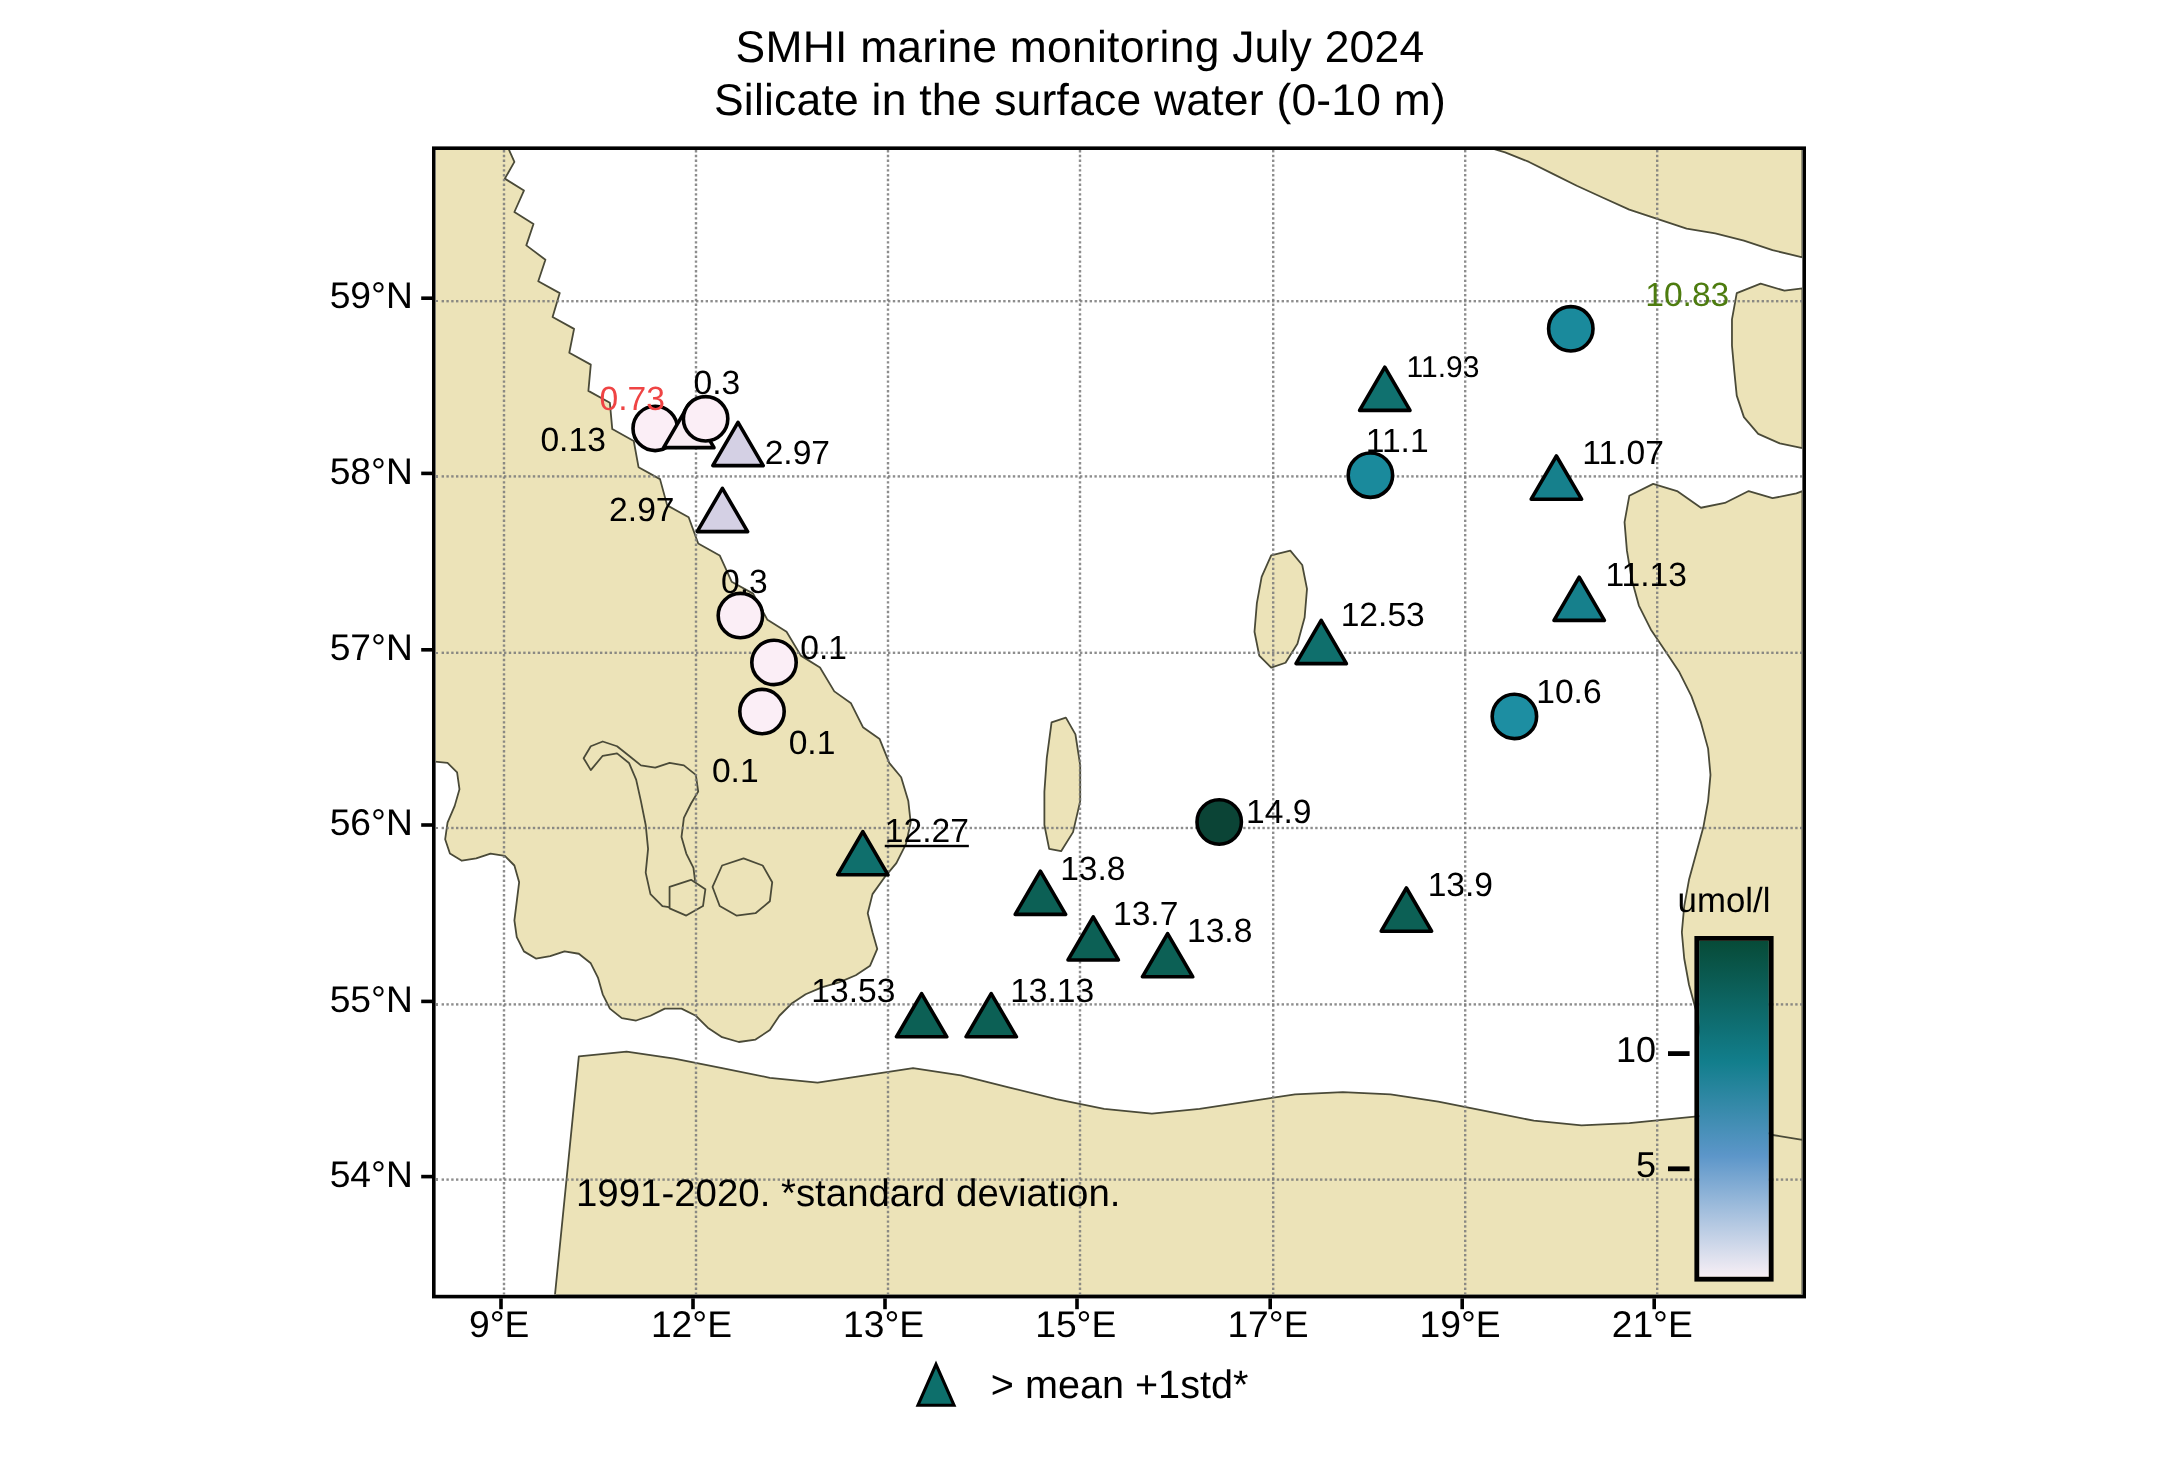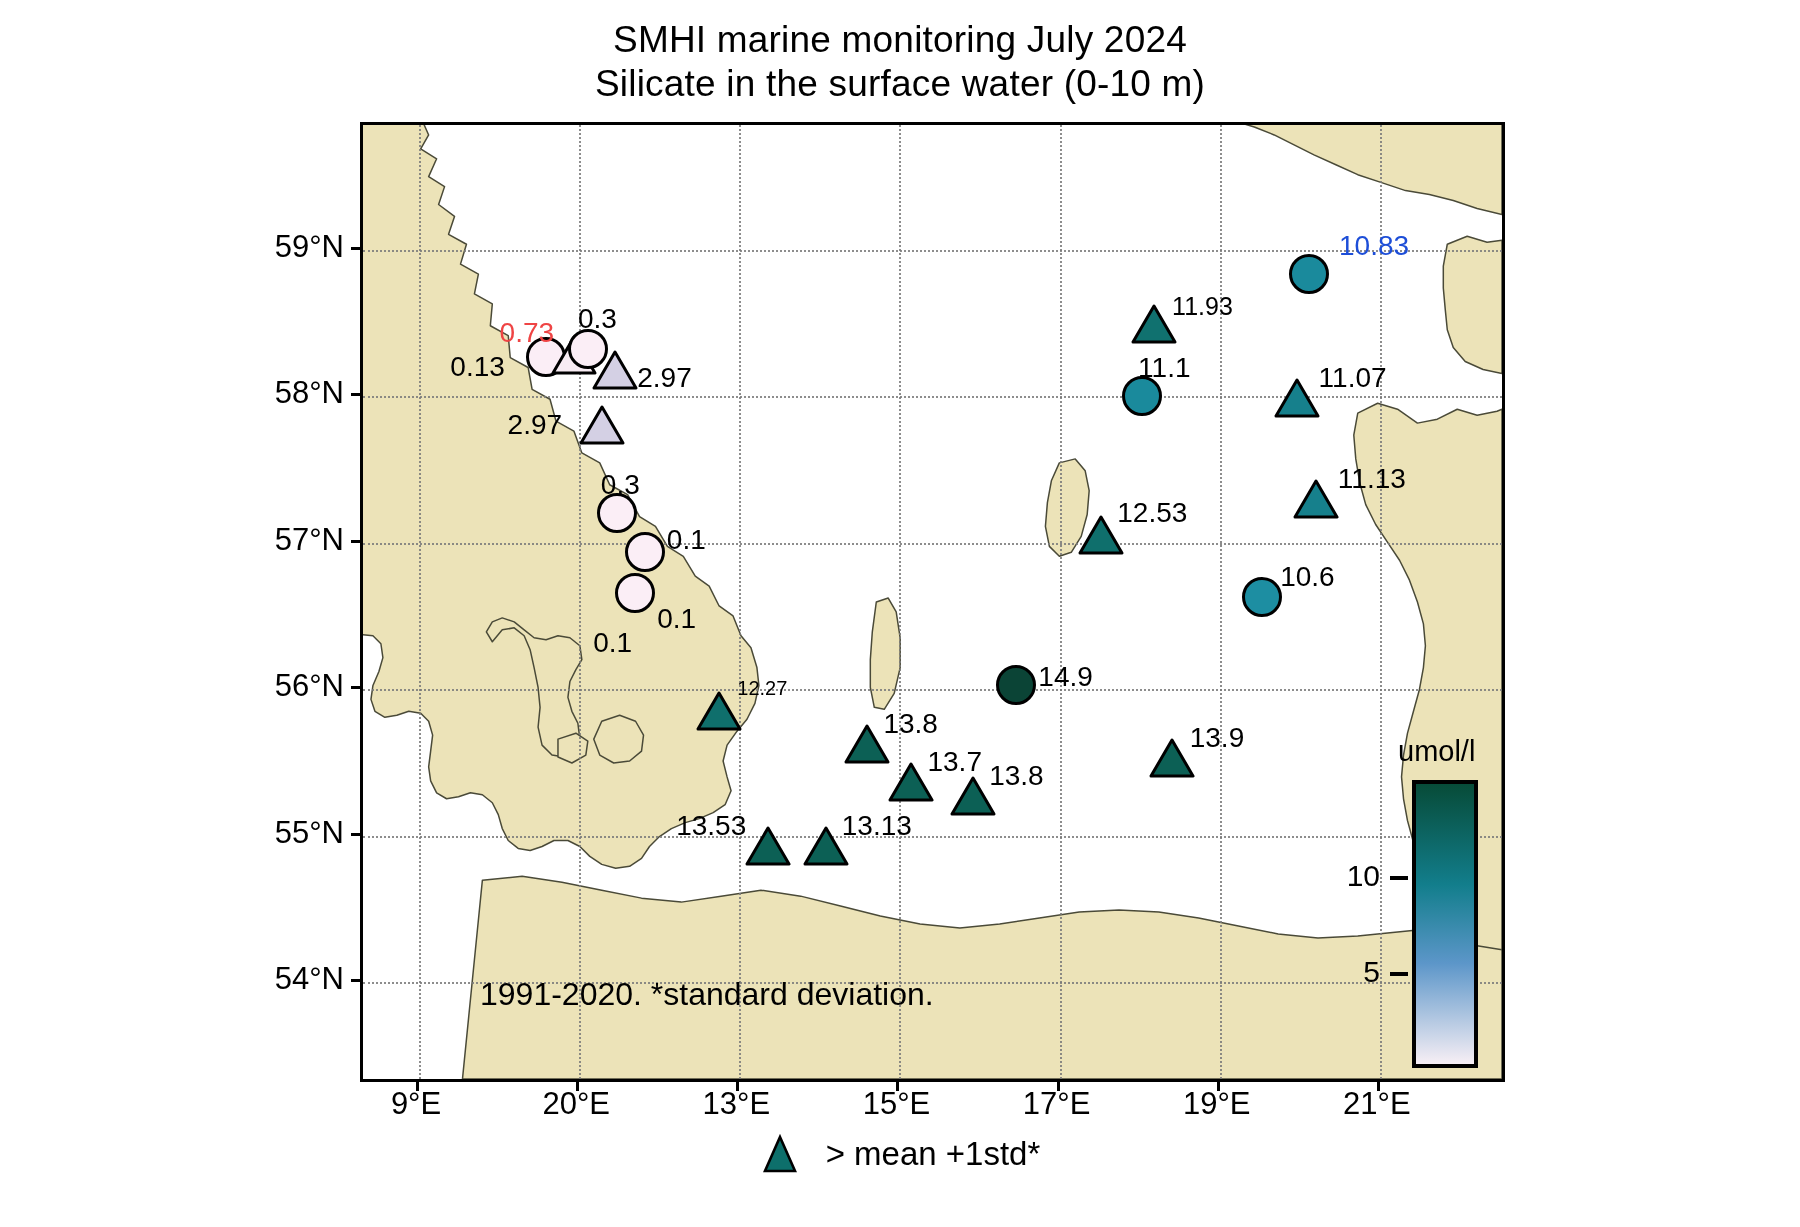--- a/index.html
+++ b/index.html
@@ -278,21 +278,21 @@
     <div class="gridv" style="left: 1016.89px;"></div>
     <div class="gridh" style="top: 124.58px;"></div>
     <div class="gridh" style="top: 271.145px;"></div>
     <div class="gridh" style="top: 417.71px;"></div>
     <div class="gridh" style="top: 564.275px;"></div>
     <div class="gridh" style="top: 710.84px;"></div>
     <div class="gridh" style="top: 857.405px;"></div>
     <div class="mk" style="left: 946.427px; top: 149.496px; width: 40px; height: 40px;">
       <div class="circ" style="width: 40px; height: 40px; background: rgb(26, 138, 156);"></div>
     </div>
-    <div style="position: absolute; left: 976px; top: 105.496px; font-size: 28px; color: #1d4ed8; white-space: nowrap;">10.83</div>
+    <div style="position: absolute; left: 1008px; top: 105.496px; font-size: 28px; color: #4d7c0f; white-space: nowrap;">10.83</div>
     <div class="mk" style="left: 791.091px; top: 199.328px; width: 48px; height: 44px;">
       <svg width="48" height="44">
         <polygon points="24,4 45,40 3,40" fill="#10716f" stroke="#000" stroke-width="3" stroke-linejoin="round"></polygon>
       </svg>
     </div>
     <div style="position: absolute; left: 809.091px; top: 167px; font-size: 25px; color: rgb(0, 0, 0); white-space: nowrap;">11.93</div>
     <div class="mk" style="left: 779.08px; top: 271.145px; width: 40px; height: 40px;">
       <div class="circ" style="width: 40px; height: 40px; background: rgb(26, 138, 156);"></div>
     </div>
     <div style="position: absolute; left: 775.08px; top: 227.145px; font-size: 28px; color: rgb(0, 0, 0); white-space: nowrap;">11.1</div>
@@ -326,21 +326,21 @@
       <svg width="48" height="44">
         <polygon points="24,4 45,40 3,40" fill="#0c6055" stroke="#000" stroke-width="3" stroke-linejoin="round"></polygon>
       </svg>
     </div>
     <div style="position: absolute; left: 826.706px; top: 597.16px; font-size: 28px; color: rgb(0, 0, 0); white-space: nowrap; text-align: right;">13.9</div>
     <div class="mk" style="left: 356.311px; top: 586.26px; width: 48px; height: 44px;">
       <svg width="48" height="44">
         <polygon points="24,4 45,40 3,40" fill="#0f6f6c" stroke="#000" stroke-width="3" stroke-linejoin="round"></polygon>
       </svg>
     </div>
-    <div style="position: absolute; left: 374.311px; top: 552.26px; font-size: 20px; color: rgb(0, 0, 0); white-space: nowrap;">12.27</div>
+    <div style="position: absolute; left: 374.311px; top: 552.26px; font-size: 28px; color: rgb(0, 0, 0); white-space: nowrap; text-decoration: underline;">12.27</div>
     <div class="mk" style="left: 504.441px; top: 618.504px; width: 48px; height: 44px;">
       <svg width="48" height="44">
         <polygon points="24,4 45,40 3,40" fill="#0c6055" stroke="#000" stroke-width="3" stroke-linejoin="round"></polygon>
       </svg>
     </div>
     <div style="position: absolute; left: 520.441px; top: 582.504px; font-size: 28px; color: rgb(0, 0, 0); white-space: nowrap;">13.8</div>
     <div class="mk" style="left: 548.479px; top: 656.611px; width: 48px; height: 44px;">
       <svg width="48" height="44">
         <polygon points="24,4 45,40 3,40" fill="#0c6055" stroke="#000" stroke-width="3" stroke-linejoin="round"></polygon>
       </svg>
@@ -422,21 +422,21 @@
     <svg width="40" height="44">
       <polygon points="20,5 35,39 5,39" fill="#0d6f6b" stroke="#000" stroke-width="2.6"></polygon>
     </svg>
     <span class="lgtext">&gt; mean +1std*</span>
   </div>
 
 </div>
 
 <div class="xt" style="left: 416.049px;">9°E</div>
 <div class="tickx" style="left: 416.049px;"></div>
-<div class="xt" style="left: 576.189px;">20°E</div>
+<div class="xt" style="left: 576.189px;">12°E</div>
 <div class="tickx" style="left: 576.189px;"></div>
 <div class="xt" style="left: 736.329px;">13°E</div>
 <div class="tickx" style="left: 736.329px;"></div>
 <div class="xt" style="left: 896.469px;">15°E</div>
 <div class="tickx" style="left: 896.469px;"></div>
 <div class="xt" style="left: 1056.61px;">17°E</div>
 <div class="tickx" style="left: 1056.61px;"></div>
 <div class="xt" style="left: 1216.75px;">19°E</div>
 <div class="tickx" style="left: 1216.75px;"></div>
 <div class="xt" style="left: 1376.89px;">21°E</div>

